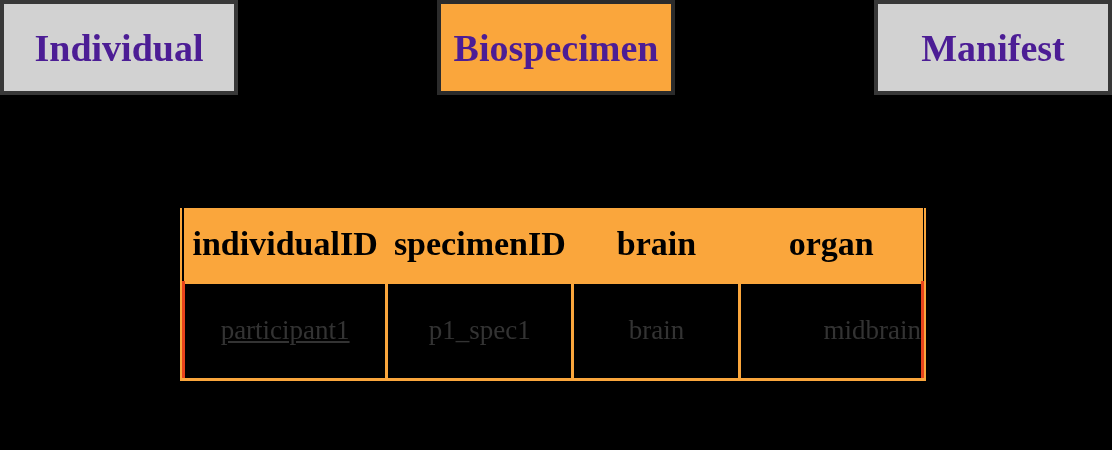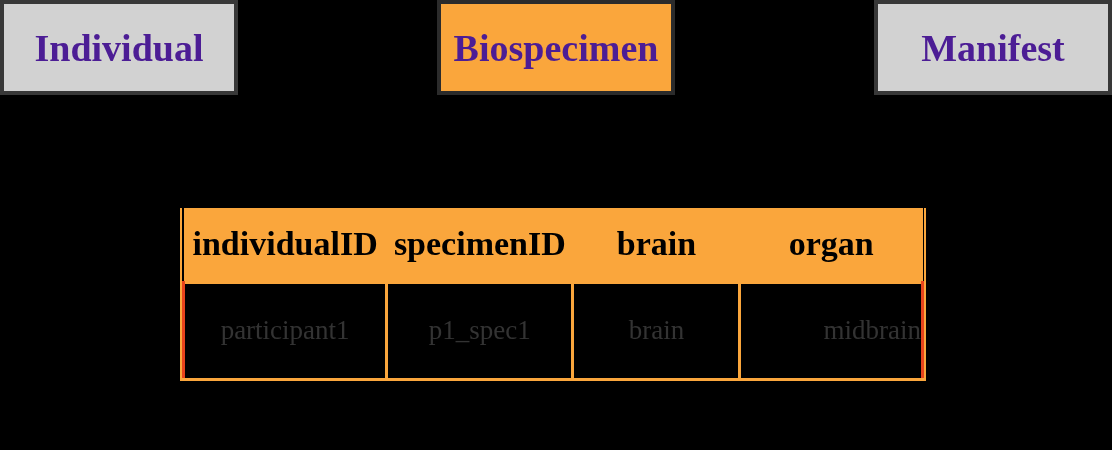--- a/index.html
+++ b/index.html
@@ -50,21 +50,21 @@
     font-weight: bold; font-size: 34px; color: #000;
     vertical-align: middle;
     border: 0;
   }
   .data-table tbody td {
     background: #000;
     border: 3px solid #FAA63C;
     font-size: 27px; font-weight: normal; color: #333333;
     text-align: center; vertical-align: middle;
   }
-  .data-table tbody td:first-child { border-left-color: #E8431C; }
+  .data-table tbody td:first-child { border-left-color: #E8431C; text-decoration: underline; }
   .data-table tbody td:last-child  { border-right-color: #E8431C; text-align: right; }
   .data-table tr.row-tall td  { height: 97px; }
   .data-table tr.row-short td { height: 59px; }
 </style>
 </head>
 <body>
 
 <div class="stage">
 
   <div class="tabs-row">

